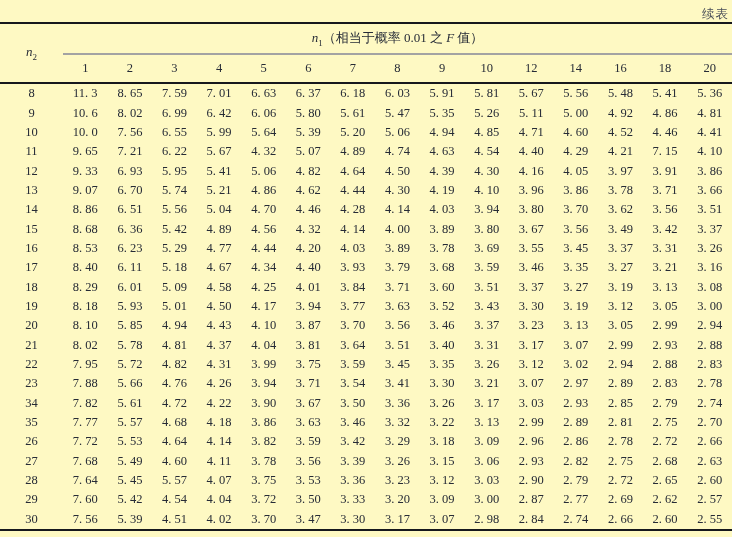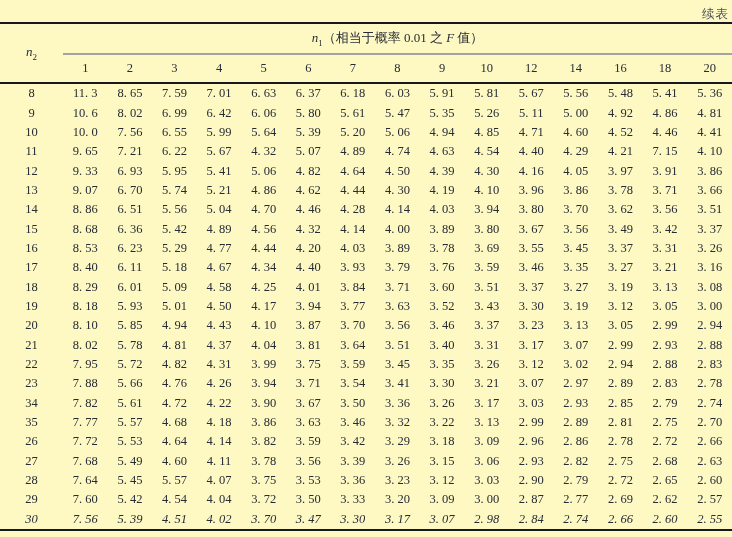--- a/index.html
+++ b/index.html
@@ -50,21 +50,21 @@
     height: 27px;
     border-bottom: 2px solid #16181d;
     font-size: 12.5px;
     vertical-align: middle;
   }
   tbody td {
     height: 19.35px;
     font-size: 12.5px;
     vertical-align: middle;
   }
-  tbody tr:last-child td { border-bottom: 2px solid #16181d; font-style: italic; }
+  tbody tr:last-child td { border-bottom: 2px solid #16181d; }
   .var { font-style: italic; }
   sub.vsub { font-size: 9px; }
 </style>
 </head>
 <body>
 
 <div class="page">
 
   <div class="continued">续表</div>
 
@@ -280,21 +280,21 @@
         <tr>
           <td>17</td>
           <td>8. 40</td>
           <td>6. 11</td>
           <td>5. 18</td>
           <td>4. 67</td>
           <td>4. 34</td>
           <td>4. 40</td>
           <td>3. 93</td>
           <td>3. 79</td>
-          <td>3. 76</td>
+          <td>3. 68</td>
           <td>3. 59</td>
           <td>3. 46</td>
           <td>3. 35</td>
           <td>3. 27</td>
           <td>3. 21</td>
           <td>3. 16</td>
         </tr>
         <tr>
           <td>18</td>
           <td>8. 29</td>

